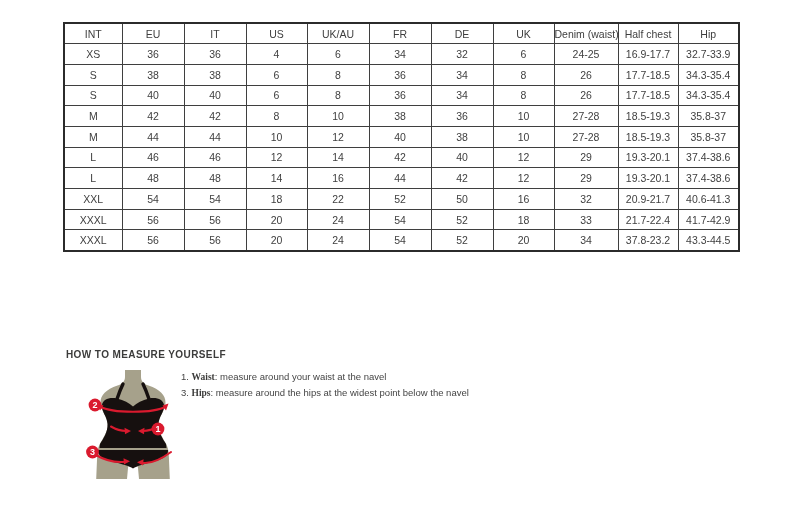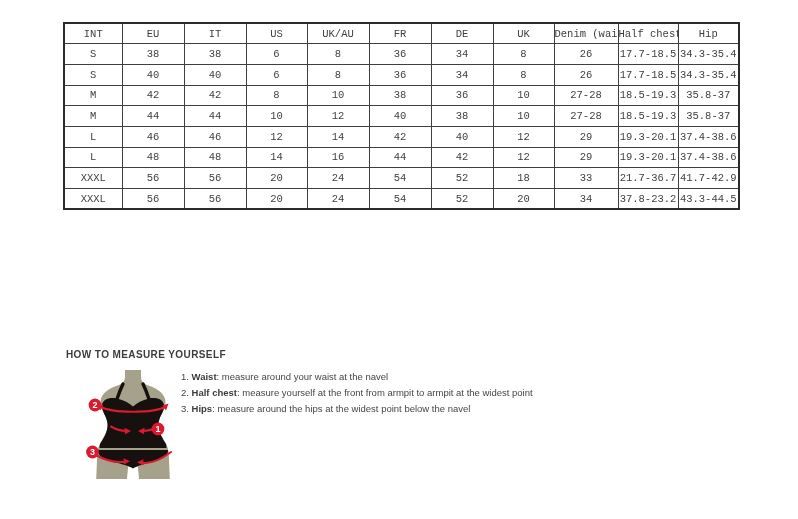--- a/index.html
+++ b/index.html
@@ -20,21 +20,20 @@
     overflow: hidden;
   }
   table.size-chart {
     position: absolute;
     left: 63px;
     top: 22px;
     width: 675px;
     border-collapse: collapse;
     table-layout: fixed;
     border: 2px solid #2b2b2b;
-    font-family: Liberation Mono, monospace;
   }
   table.size-chart th,
   table.size-chart td {
     border: 1px solid var(--table-border);
     height: 20.7px;
     font-size: 10.5px;
     font-weight: 400;
     color: var(--text-dark);
     text-align: center;
     vertical-align: middle;
@@ -65,21 +64,21 @@
     top: 371px;
     list-style: none;
     font-size: 9.5px;
     color: #454545;
   }
   ol.steps li {
     height: 15.8px;
     line-height: 11px;
     white-space: nowrap;
   }
-  ol.steps .step-label { font-weight: 700; color: #3c3c3b; }
+  ol.steps .step-label { font-weight: 700; color: #3c3c3b; font-family: Liberation Serif, serif; }
   
   .fig-body { fill: var(--body-tan); }
   .fig-suit { fill: var(--suit-black); }
   .fig-strap { stroke: var(--suit-black); stroke-width: 3.4; fill: none; stroke-linecap: round; }
   .fig-red-line { stroke: var(--accent-red); stroke-width: 2.1; fill: none; stroke-linecap: round; }
   .fig-red-fill { fill: var(--accent-red); }
   .fig-badge-num {
     fill: #ffffff;
     font-family: "Liberation Sans", sans-serif;
     font-size: 9px;
@@ -116,20 +115,33 @@
           <th>FR</th>
           <th>DE</th>
           <th>UK</th>
           <th>Denim (waist)</th>
           <th>Half chest</th>
           <th>Hip</th>
         </tr>
     </thead>
     <tbody>
         <tr>
+          <td>XS</td>
+          <td>36</td>
+          <td>36</td>
+          <td>4</td>
+          <td>6</td>
+          <td>34</td>
+          <td>32</td>
+          <td>6</td>
+          <td>24-25</td>
+          <td>16.9-17.7</td>
+          <td>32.7-33.9</td>
+        </tr>
+        <tr>
           <td>S</td>
           <td>38</td>
           <td>38</td>
           <td>6</td>
           <td>8</td>
           <td>36</td>
           <td>34</td>
           <td>8</td>
           <td>26</td>
           <td>17.7-18.5</td>
@@ -194,30 +206,43 @@
           <td>14</td>
           <td>16</td>
           <td>44</td>
           <td>42</td>
           <td>12</td>
           <td>29</td>
           <td>19.3-20.1</td>
           <td>37.4-38.6</td>
         </tr>
         <tr>
+          <td>XXL</td>
+          <td>54</td>
+          <td>54</td>
+          <td>18</td>
+          <td>22</td>
+          <td>52</td>
+          <td>50</td>
+          <td>16</td>
+          <td>32</td>
+          <td>20.9-21.7</td>
+          <td>40.6-41.3</td>
+        </tr>
+        <tr>
           <td>XXXL</td>
           <td>56</td>
           <td>56</td>
           <td>20</td>
           <td>24</td>
           <td>54</td>
           <td>52</td>
           <td>18</td>
           <td>33</td>
-          <td>21.7-36.7</td>
+          <td>21.7-22.4</td>
           <td>41.7-42.9</td>
         </tr>
         <tr>
           <td>XXXL</td>
           <td>56</td>
           <td>56</td>
           <td>20</td>
           <td>24</td>
           <td>54</td>
           <td>52</td>
@@ -283,17 +308,16 @@
       </g>
       <g>
         <circle class="fig-red-fill" cx="8.5" cy="83" r="6.4"></circle>
         <text class="fig-badge-num" x="8.5" y="86.3">3</text>
       </g>
     </svg>
   </div>
 
   <ol class="steps">
       <li><span class="step-num">1. </span><span class="step-label">Waist</span><span class="step-text">: measure around your waist at the navel</span></li>
-      <li><span class="step-num">2. </span><span class="step-label">Half chest</span><span class="step-text">: measure yourself at the front from armpit to armpit at the widest point</span></li>
       <li><span class="step-num">3. </span><span class="step-label">Hips</span><span class="step-text">: measure around the hips at the widest point below the navel</span></li>
     </ol>
 
 </div>
 
 </body></html>

